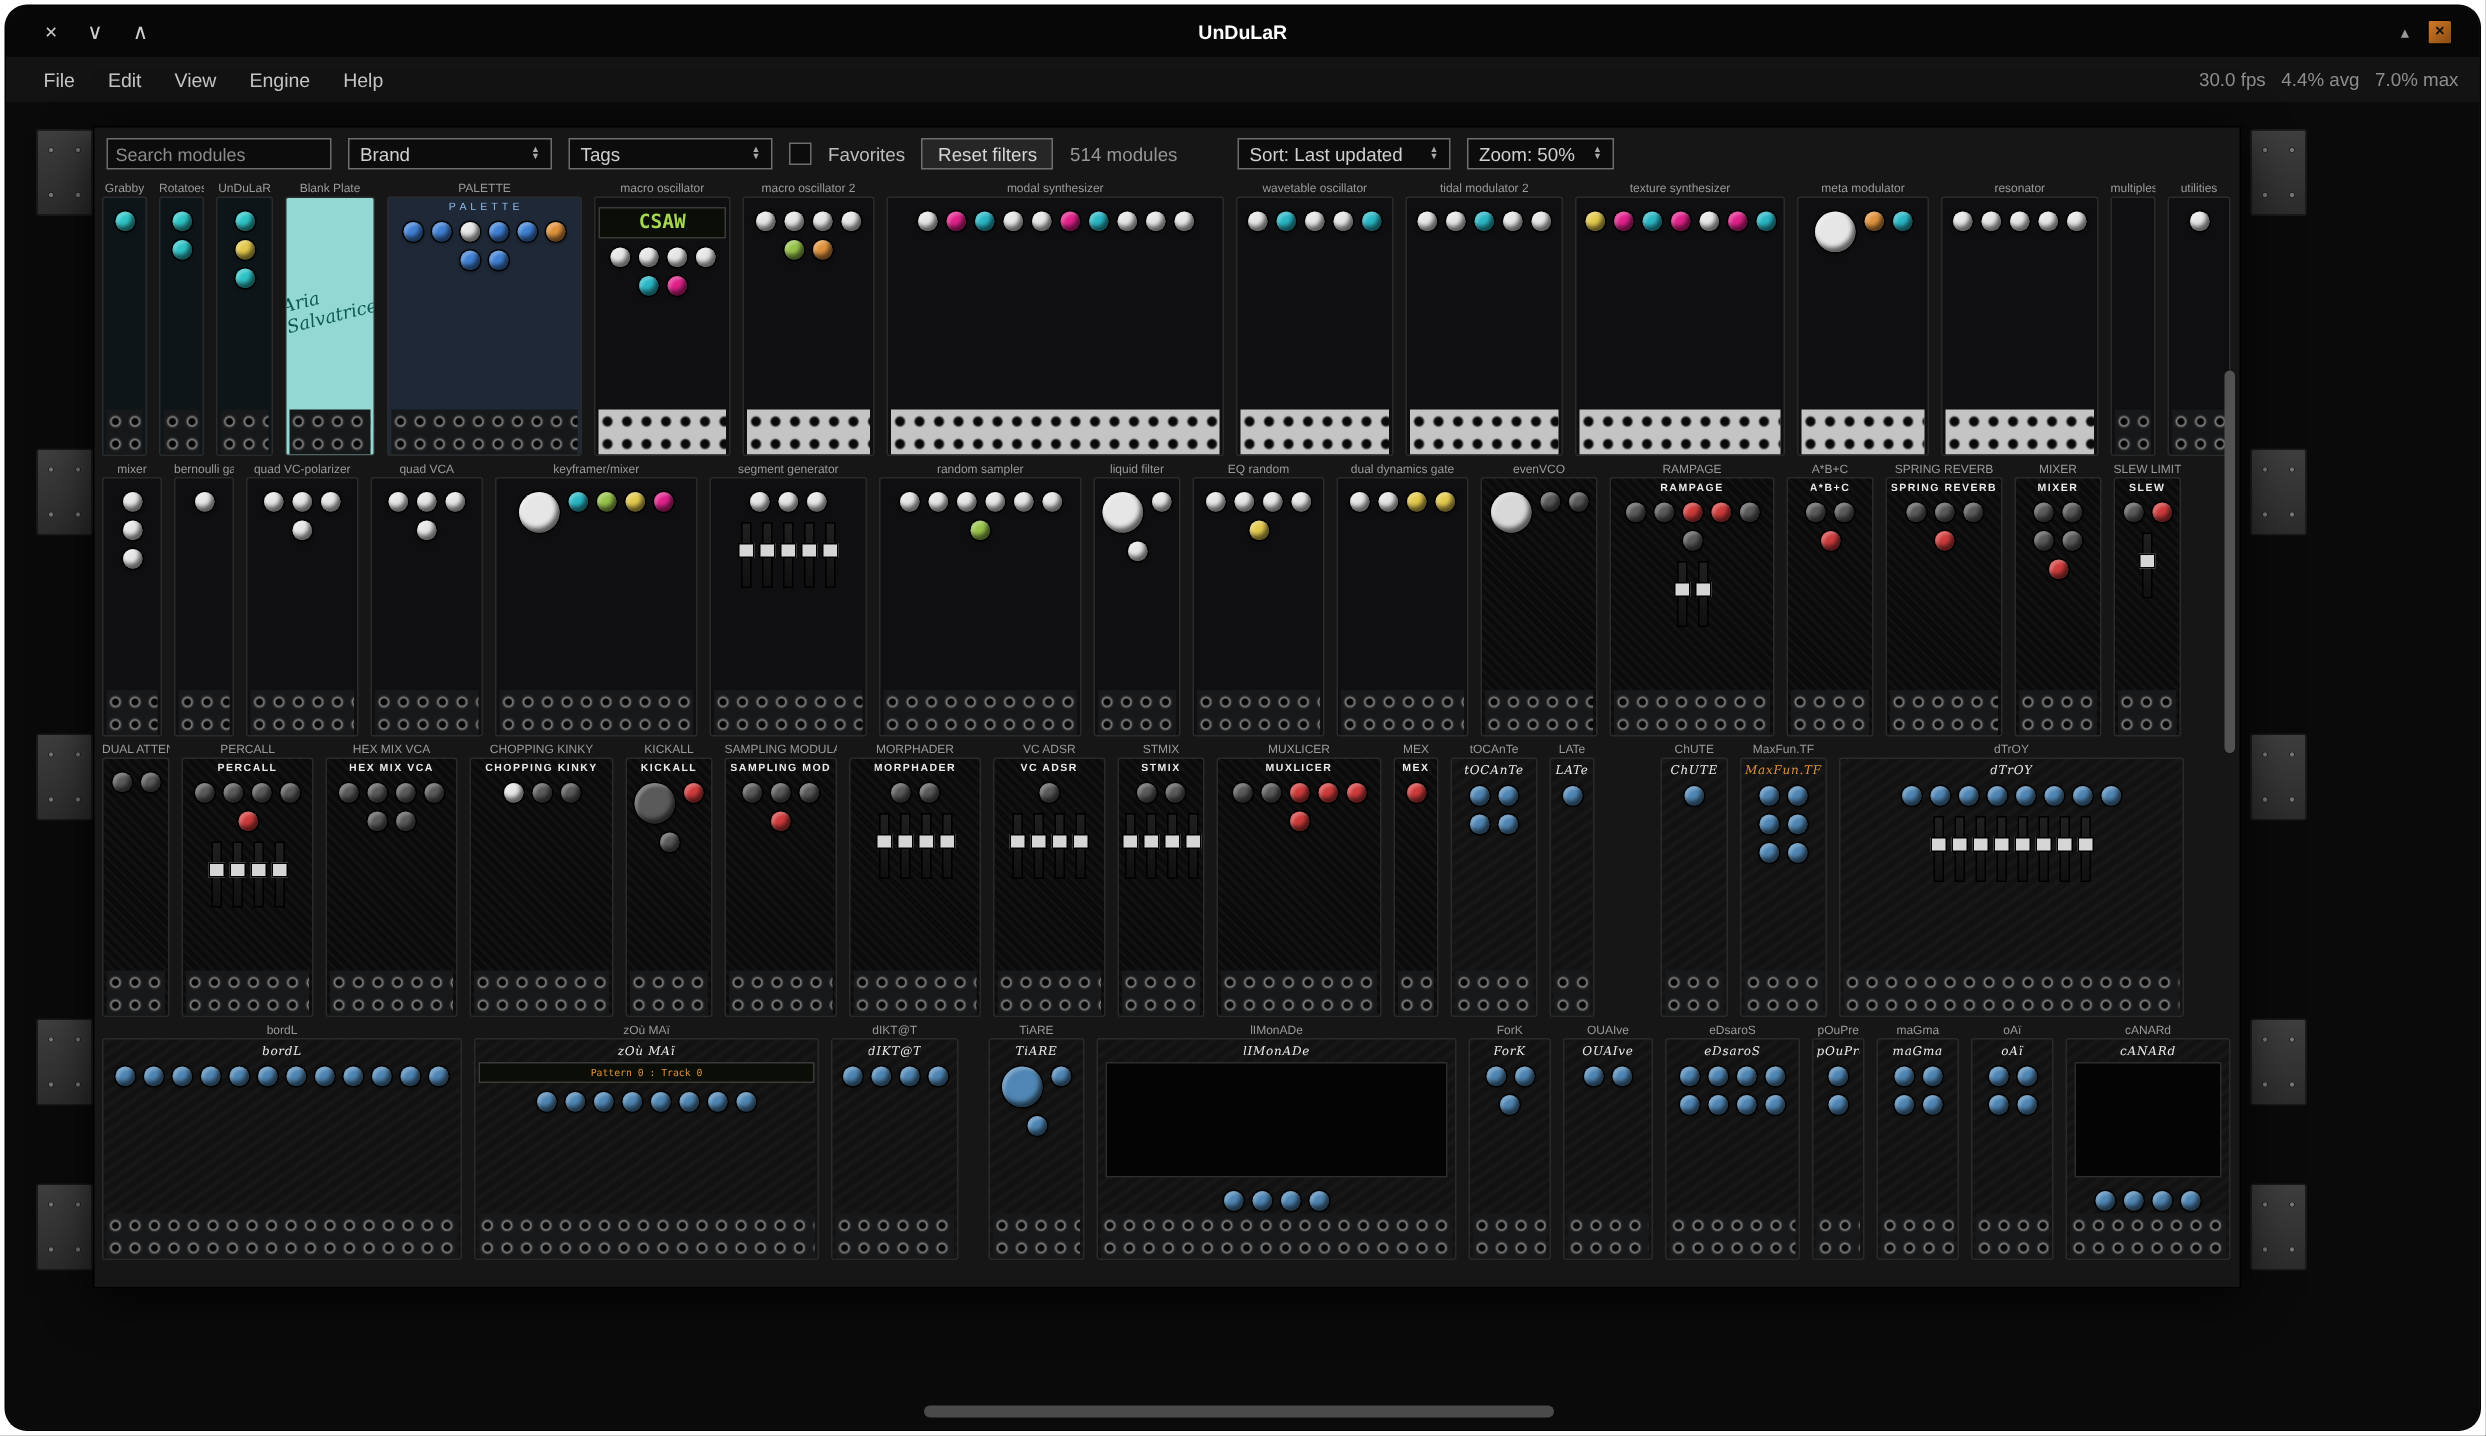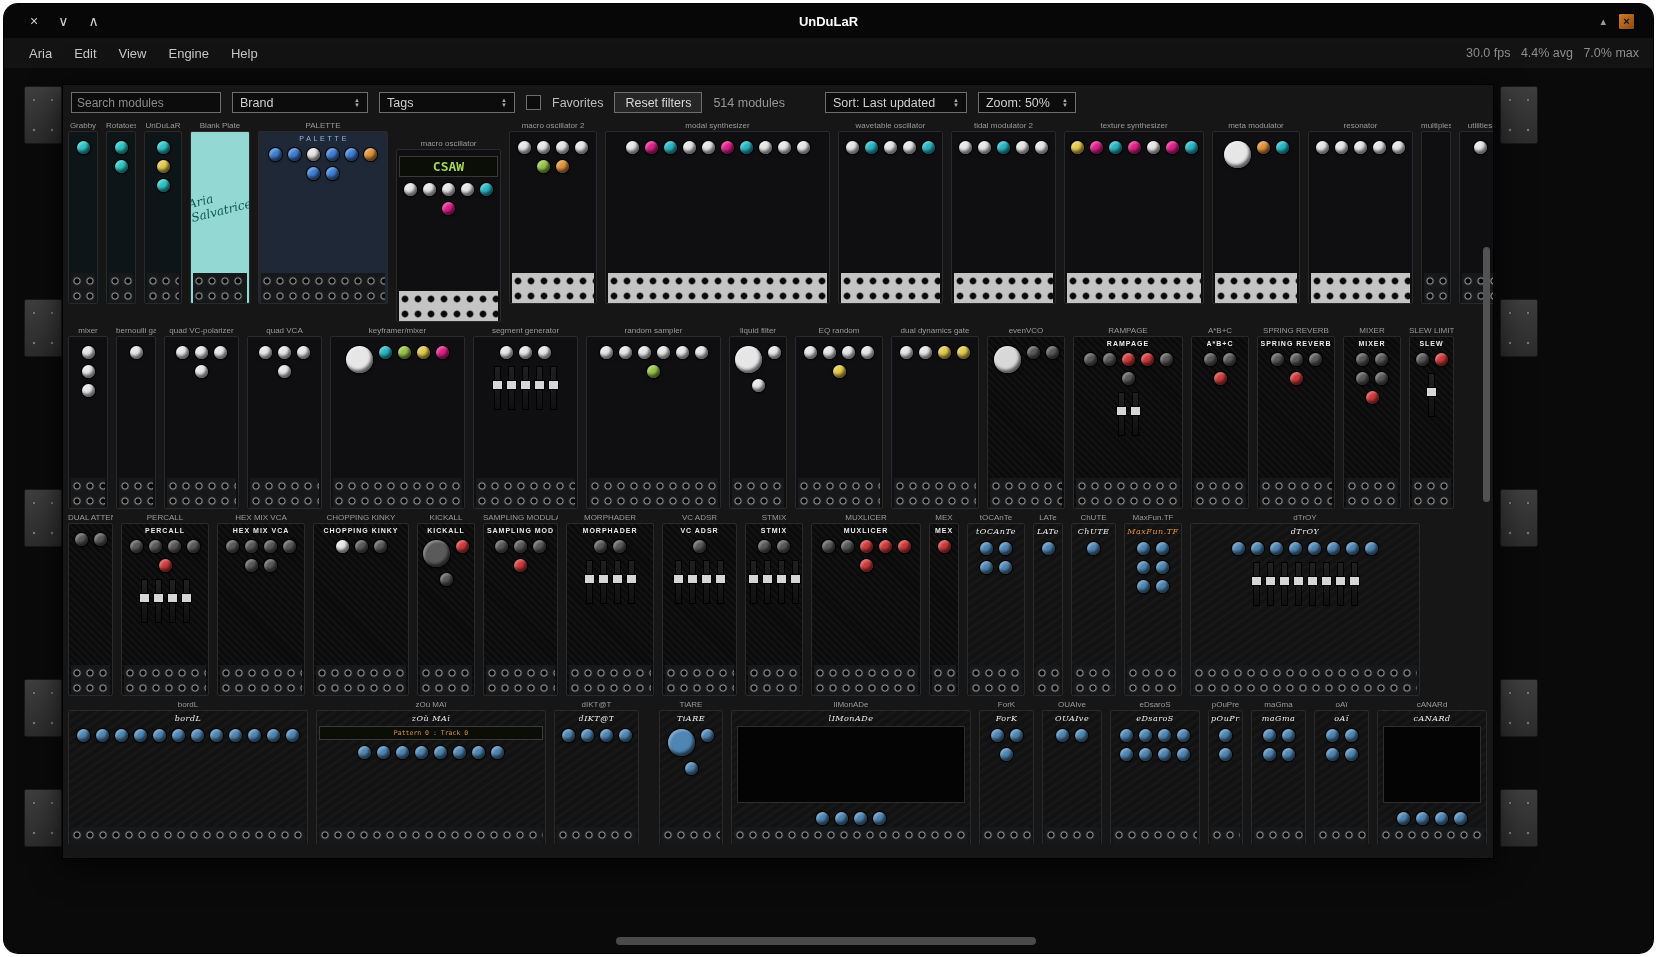--- a/index.html
+++ b/index.html
@@ -76,21 +76,21 @@
         <span>∧</span>
       </div>
       <div class="tb-title">UnDuLaR</div>
       <div class="tb-right">
         <span class="tb-pin">▴</span>
         <span class="tb-x11">×</span>
       </div>
     </div>
 
     <div class="menubar">
-      <span class="mitem">Aria</span>
+      <span class="mitem">File</span>
       <span class="mitem">Edit</span>
       <span class="mitem">View</span>
       <span class="mitem">Engine</span>
       <span class="mitem">Help</span>
       <span class="perf">30.0 fps   4.4% avg   7.0% max</span>
     </div>
 
     <div class="rackarea">
       <div class="rail" style="left:20px;top:18px"></div>
       <div class="rail" style="left:20px;top:231px"></div>
@@ -190,21 +190,21 @@
                   <div class="knob" style="background-color: rgb(230, 230, 230);"></div>
                   <div class="knob" style="background-color: rgb(63, 127, 212);"></div>
                   <div class="knob" style="background-color: rgb(63, 127, 212);"></div>
                   <div class="knob" style="background-color: rgb(224, 146, 60);"></div>
                   <div class="knob" style="background-color: rgb(63, 127, 212);"></div>
                   <div class="knob" style="background-color: rgb(63, 127, 212);"></div>
                 </div>
                 <div class="mjacks"></div>
               </div>
             </div>
-            <div class="mcard" style="width: 105px; margin-top: 18px;">
+            <div class="mcard" style="width: 91px;">
               <div class="mlabel">macro oscillator</div>
               <div class="mface" style="height: 173px; align-items: flex-end;">
                 <div class="mlcd" style="color: rgb(165, 214, 83);">CSAW</div>
                 <div class="mknobs">
                   <div class="knob" style="background-color: rgb(230, 230, 230);"></div>
                   <div class="knob" style="background-color: rgb(230, 230, 230);"></div>
                   <div class="knob" style="background-color: rgb(230, 230, 230);"></div>
                   <div class="knob" style="background-color: rgb(230, 230, 230);"></div>
                   <div class="knob" style="background-color: rgb(41, 182, 197);"></div>
                   <div class="knob" style="background-color: rgb(224, 33, 138);"></div>
@@ -710,21 +710,21 @@
             <div class="mcard" style="width: 30px;">
               <div class="mlabel">LATe</div>
               <div class="mface bidoo" style="height: 173px;">
                 <div class="mtitle">LATe</div>
                 <div class="mknobs">
                   <div class="knob" style="background-color: rgb(79, 134, 180);"></div>
                 </div>
                 <div class="mjacks"></div>
               </div>
             </div>
-            <div class="mcard" style="width: 45px;">
+            <div class="mcard" style="width: 45px; margin-left: 36px;">
               <div class="mlabel">ChUTE</div>
               <div class="mface bidoo" style="height: 173px;">
                 <div class="mtitle">ChUTE</div>
                 <div class="mknobs">
                   <div class="knob" style="background-color: rgb(79, 134, 180);"></div>
                 </div>
                 <div class="mjacks"></div>
               </div>
             </div>
             <div class="mcard" style="width: 58px;">

